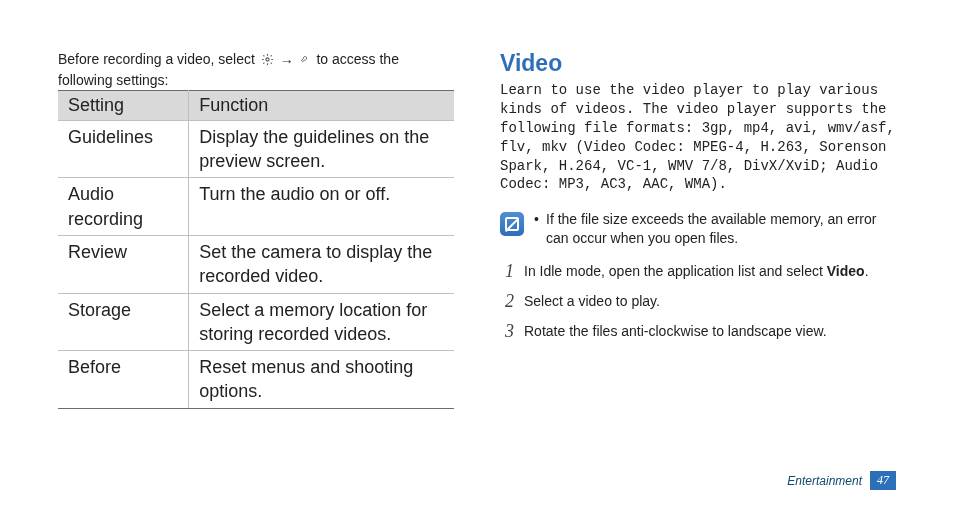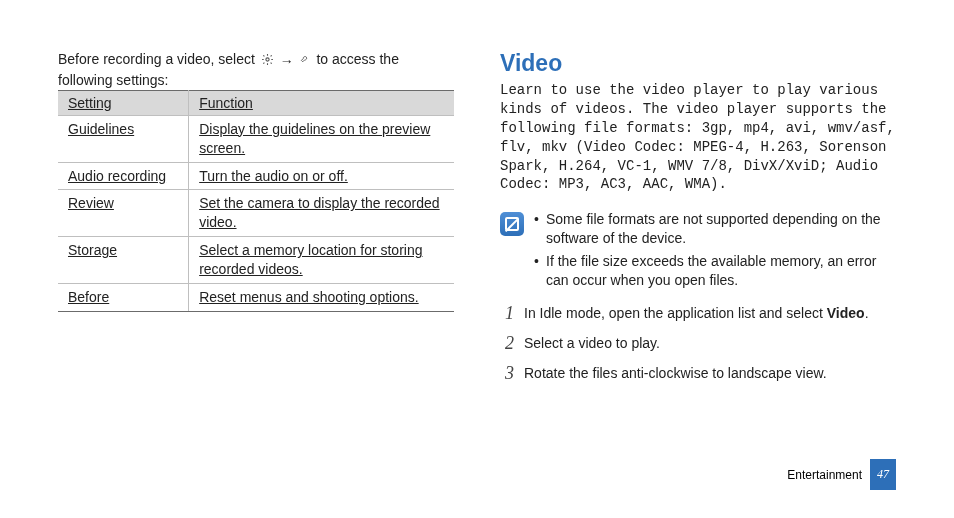--- a/index.html
+++ b/index.html
@@ -25,22 +25,21 @@
     line-height: 1.35;
   }
   .intro-line .inline-icon {
     display: inline-block;
     vertical-align: -2px;
     margin: 0 2px;
   }
   table.settings {
     width: 100%;
     border-collapse: collapse;
-    font-size: 14px;
-    text-decoration: underline;
+    font-size: 18px;
   }
   table.settings th {
     text-align: left;
     font-weight: 400;
     background: #d9d9d9;
     padding: 4px 10px;
     border-top: 1px solid #6b6b6b;
     border-bottom: 1px solid #bfbfbf;
   }
   table.settings th:first-child,
@@ -140,26 +139,27 @@
   .footer {
     position: absolute;
     bottom: 28px;
     right: 58px;
     display: flex;
     align-items: center;
     gap: 8px;
     font-size: 12px;
   }
   .footer-label {
-    color: #000000;
+    font-style: italic;
+    color: #0c4a6e;
   }
   .footer-page {
     background: #2d6fb8;
     color: #fff;
-    padding: 8px 7px;
+    padding: 2px 7px;
     font-style: italic;
     font-family: Georgia, serif;
   }
 </style>
 </head>
 <body>
 
 <div class="columns">
 
   <div class="col">
@@ -214,21 +214,20 @@
 
   <div class="col">
     <h2 class="section-title">Video</h2>
     <p class="body-text">Learn to use the video player to play various kinds of videos. The video player supports the following file formats: 3gp, mp4, avi, wmv/asf, flv, mkv (Video Codec: MPEG-4, H.263, Sorenson Spark, H.264, VC-1, WMV 7/8, DivX/XviD; Audio Codec: MP3, AC3, AAC, WMA).</p>
 
     <div class="note-block">
       <div class="note-icon">
         <div class="note-icon-inner"></div>
       </div>
       <ul class="note-list">
-        <li>Some file formats are not supported depending on the software of the device.</li>
         <li>If the file size exceeds the available memory, an error can occur when you open files.</li>
       </ul>
     </div>
 
     <ol class="steps">
       <li>
         <span class="step-num">1</span>
         <span class="step-text">
           <span>In Idle mode, open the application list and select </span><b>Video</b><span>.</span>
         </span>

